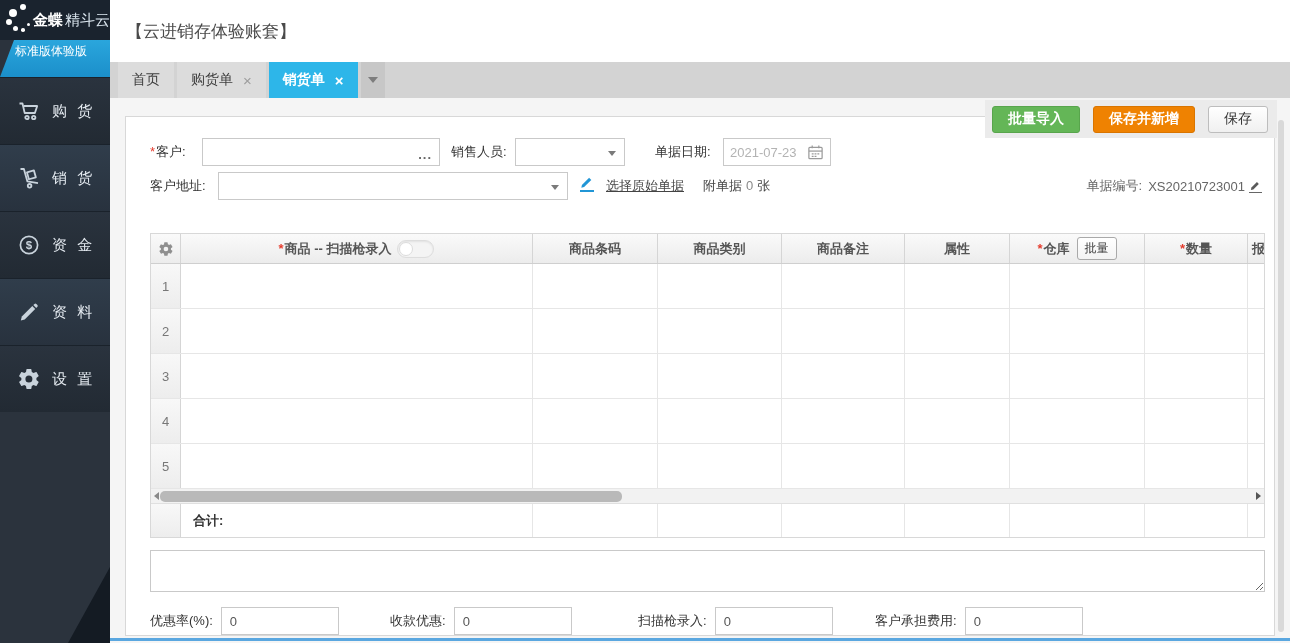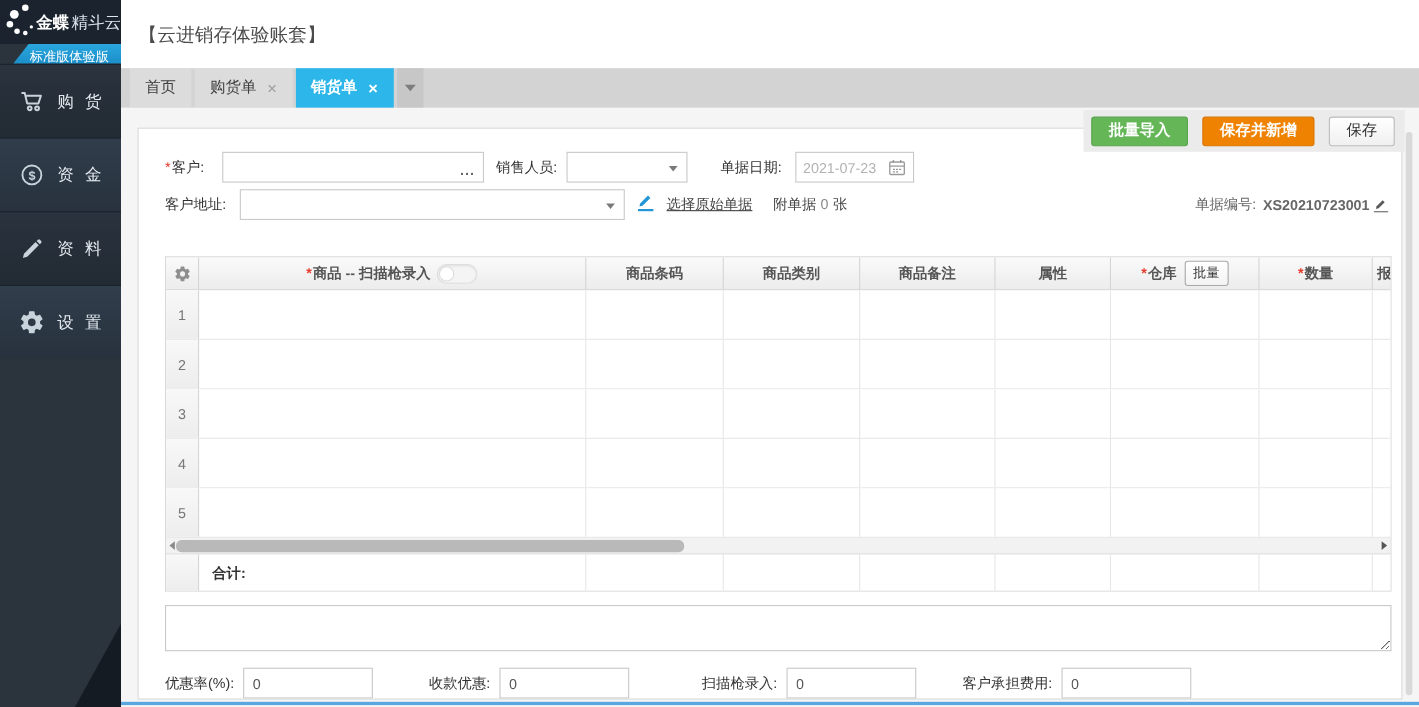--- a/index.html
+++ b/index.html
@@ -8,23 +8,23 @@
   .app { position:relative; width:1290px; height:643px; }
 
   
   .sidebar { position:absolute; left:0; top:0; width:110px; height:643px; background:#2b333d; }
   .logo { position:relative; height:40px; background:#1a232e; }
   .logo-dots { position:absolute; left:5px; top:2px; width:30px; height:36px; }
   .logo-dots i { position:absolute; border-radius:50%; background:#fff; }
   .logo-text { position:absolute; left:33px; top:11px; white-space:nowrap; font-size:15px; color:#fff; }
   .logo-text b { font-weight:bold; }
   .logo-text span { color:#dce7f0; margin-left:2px; }
-  .ribbon { height:18px; line-height:22px; padding-left:15px; font-size:12px; color:#fff;
+  .ribbon { height:37px; line-height:22px; padding-left:15px; font-size:12px; color:#fff;
     background:linear-gradient(180deg,#2aa6dd,#1b8fca);
-    clip-path:polygon(14px 0,100% 0,100% 100%,0 100%);margin-left:12px; }
+    clip-path:polygon(14px 0,100% 0,100% 100%,0 100%); }
   .nav-item { height:67px; display:flex; align-items:center; padding-left:17px;
     border-top:1px solid #1a222b; cursor:pointer; }
   .nav-item:nth-child(odd){ background:linear-gradient(180deg,#2a333e,#222a33); }
   .nav-item:nth-child(even){ background:linear-gradient(180deg,#303d4b,#28323e); }
   .nav-icon { width:24px; height:24px; color:#c9d3dc; flex:0 0 24px; }
   .nav-icon svg { width:100%; height:100%; }
   .nav-label { margin-left:11px; color:#e4eaf0; font-size:15px; letter-spacing:3px; }
   .corner { position:absolute; right:0; bottom:0; width:42px; height:76px; background:#141b23;
     clip-path:polygon(100% 0,100% 100%,0 100%); }
 
@@ -70,21 +70,21 @@
     color:#b3b3b3; font-size:13px; }
   .cal-icon svg { width:17px; height:17px; display:block; }
   .pencil-wrap { position:absolute; display:inline-block; border-bottom:2px solid #2196d6;
     padding-bottom:1px; top:3px; cursor:pointer; }
   .pencil-wrap svg { width:14px; height:14px; display:block; }
   .link { text-decoration:underline; color:#444; cursor:pointer; line-height:28px; }
   .attach { line-height:28px; color:#444; }
   .attach .cnt { color:#8a8a8a; margin:0 4px; }
   .billno { position:absolute; right:28px; top:74px; height:28px; display:flex;
     align-items:center; font-size:13px; color:#666; }
-  .billno .val { margin-left:6px; color:#666;font-weight:bold; }
+  .billno .val { margin-left:6px; color:#666; }
   .edit-wrap { display:inline-block; border-bottom:1px solid #666; margin-left:4px; cursor:pointer; }
   .edit-wrap svg { width:13px; height:13px; display:block; }
 
   
   .grid { position:absolute; left:40px; top:135px; width:1115px; overflow:hidden;
     border:1px solid #d8d8d8; border-bottom:none; }
   .grow { display:flex; width:1187px; }
   .gcell { flex:none; border-right:1px solid #e6e6e6; display:flex; align-items:center;
     justify-content:center; font-size:13px; overflow:hidden; white-space:nowrap; }
   .ghead { height:30px; background:linear-gradient(#fafafa,#ececec); border-bottom:1px solid #cfcfcf; }
@@ -142,20 +142,28 @@
     <nav id="sidebar-nav">
         <div class="nav-item">
           <span class="nav-icon"><svg viewBox="0 0 24 24" fill="none" stroke="currentColor" stroke-width="1.8" stroke-linejoin="round">
               <path d="M2.5 4.5h3l2.2 9.5h10.2l2.3-7H7"></path>
               <circle cx="10" cy="18.5" r="1.7"></circle>
               <circle cx="16.7" cy="18.5" r="1.7"></circle>
             </svg></span>
           <span class="nav-label">购 货</span>
         </div>
         <div class="nav-item">
+          <span class="nav-icon"><svg viewBox="0 0 24 24" fill="none" stroke="currentColor" stroke-width="1.8" stroke-linejoin="round">
+              <path d="M3.5 3h3.4l3.5 12.4L21 17.2"></path>
+              <circle cx="12.6" cy="19.8" r="1.8"></circle>
+              <rect x="10.8" y="5.2" width="7.2" height="7.2" transform="rotate(-16 14.4 8.8)"></rect>
+            </svg></span>
+          <span class="nav-label">销 货</span>
+        </div>
+        <div class="nav-item">
           <span class="nav-icon"><svg viewBox="0 0 24 24" fill="none" stroke="currentColor" stroke-width="1.7">
               <circle cx="12" cy="12" r="8.6"></circle>
               <text x="12" y="16.2" text-anchor="middle" font-size="11.5" font-weight="bold" fill="currentColor" stroke="none">$</text>
             </svg></span>
           <span class="nav-label">资 金</span>
         </div>
         <div class="nav-item">
           <span class="nav-icon"><svg viewBox="0 0 24 24" fill="currentColor">
               <path d="M4.8 16.6 15.3 6.1l2.9 2.9L7.7 19.5l-3.9 1z"></path>
               <path d="M16.3 5.1l2.9 2.9 1.2-1.2a1.3 1.3 0 0 0 0-1.8l-1.1-1.1a1.3 1.3 0 0 0-1.8 0z"></path>

